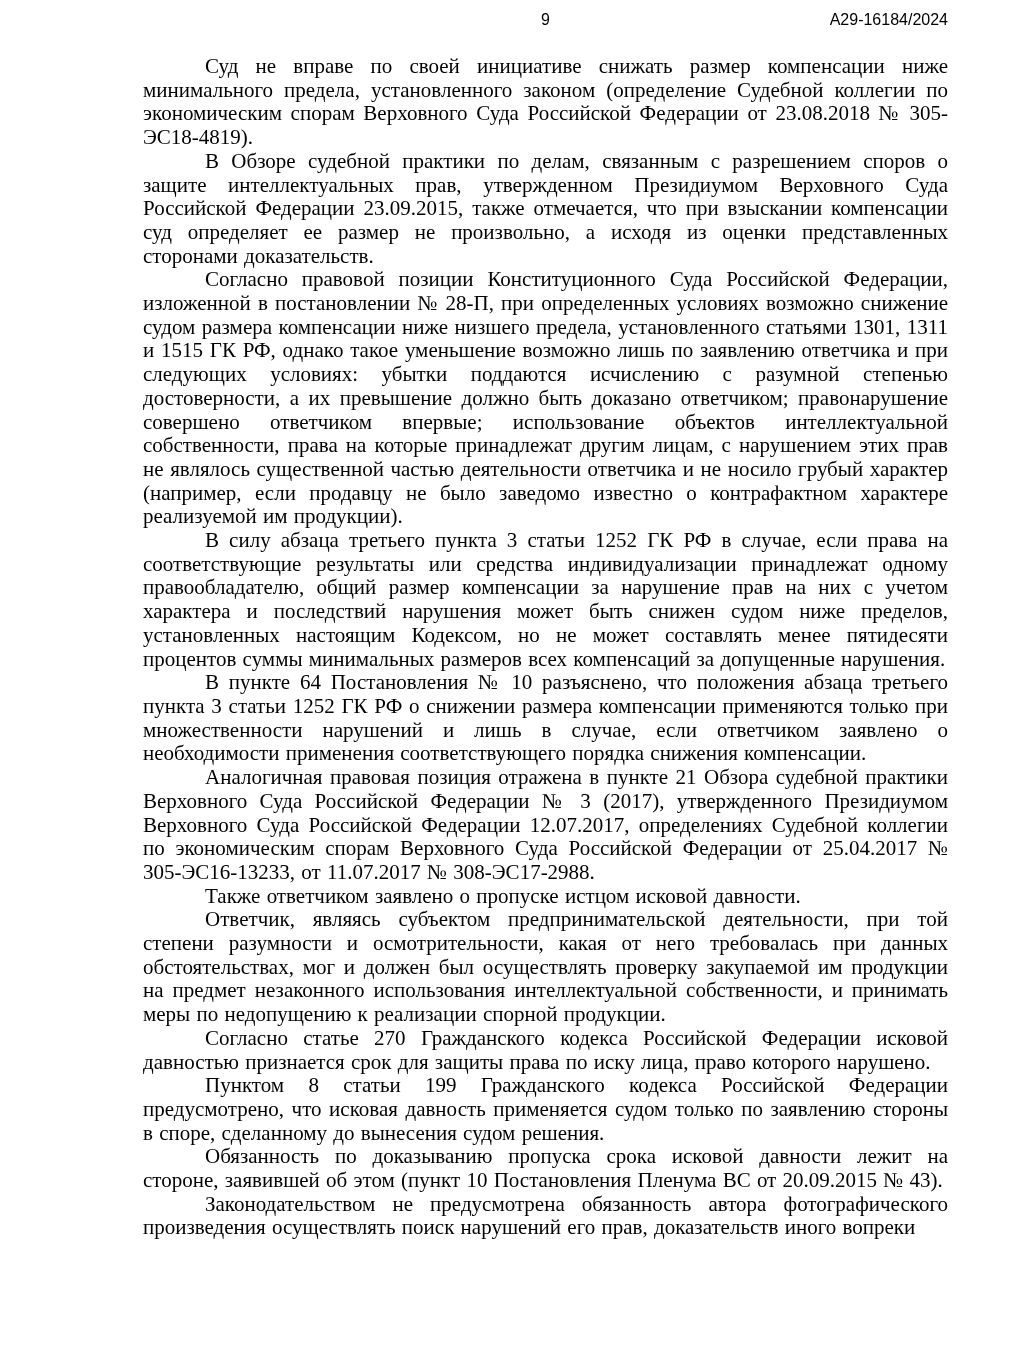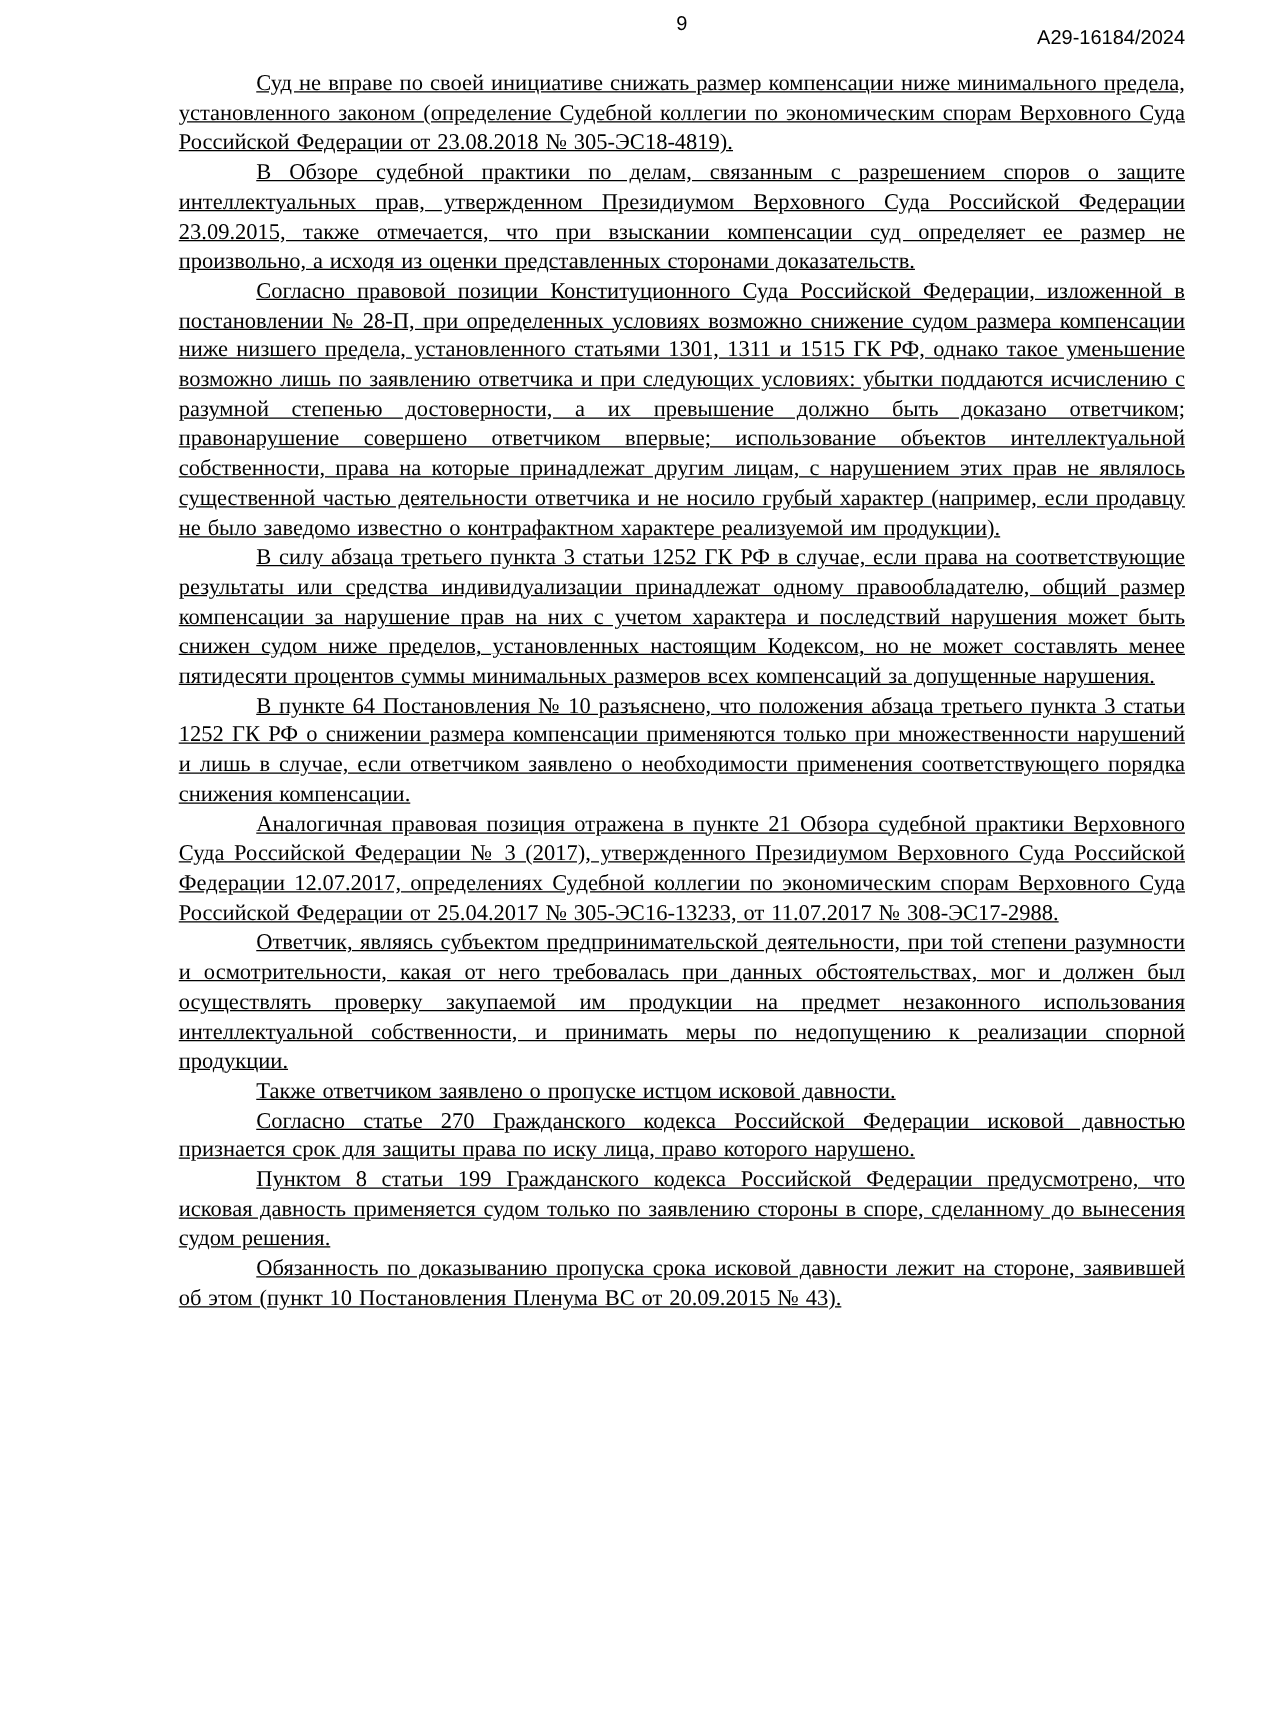--- a/index.html
+++ b/index.html
@@ -30,53 +30,52 @@
     position: absolute;
     left: 0;
     right: 0;
     text-align: center;
   }
   .case-number {
     position: absolute;
     right: 0;
     top: 0;
     white-space: nowrap;
-    margin-top: 11px;
   }
   .page-body {
     position: absolute;
     top: 55px;
     left: 143px;
     width: 805px;
   }
   .para {
     margin: 0;
     padding: 0;
-    font-size: 18px;
+    font-size: 21px;
     line-height: 23.7px;
     text-align: justify;
     text-indent: 62px;
     word-spacing: 1px;
-    text-decoration: underline;
   }
 </style>
 </head>
 <body>
 
 <div class="page">
   <div class="page-header">
     <span class="page-number">9</span>
     <span class="case-number">А29-16184/2024</span>
   </div>
   <div class="page-body">
       <p class="para">Суд не вправе по своей инициативе снижать размер компенсации ниже минимального предела, установленного законом (определение Судебной коллегии по экономическим спорам Верховного Суда Российской Федерации от 23.08.2018 № 305-ЭС18-4819).</p>
       <p class="para">В Обзоре судебной практики по делам, связанным с разрешением споров о защите интеллектуальных прав, утвержденном Президиумом Верховного Суда Российской Федерации 23.09.2015, также отмечается, что при взыскании компенсации суд определяет ее размер не произвольно, а исходя из оценки представленных сторонами доказательств.</p>
       <p class="para">Согласно правовой позиции Конституционного Суда Российской Федерации, изложенной в постановлении № 28-П, при определенных условиях возможно снижение судом размера компенсации ниже низшего предела, установленного статьями 1301, 1311 и 1515 ГК РФ, однако такое уменьшение возможно лишь по заявлению ответчика и при следующих условиях: убытки поддаются исчислению с разумной степенью достоверности, а их превышение должно быть доказано ответчиком; правонарушение совершено ответчиком впервые; использование объектов интеллектуальной собственности, права на которые принадлежат другим лицам, с нарушением этих прав не являлось существенной частью деятельности ответчика и не носило грубый характер (например, если продавцу не было заведомо известно о контрафактном характере реализуемой им продукции).</p>
       <p class="para">В силу абзаца третьего пункта 3 статьи 1252 ГК РФ в случае, если права на соответствующие результаты или средства индивидуализации принадлежат одному правообладателю, общий размер компенсации за нарушение прав на них с учетом характера и последствий нарушения может быть снижен судом ниже пределов, установленных настоящим Кодексом, но не может составлять менее пятидесяти процентов суммы минимальных размеров всех компенсаций за допущенные нарушения.</p>
       <p class="para">В пункте 64 Постановления № 10 разъяснено, что положения абзаца третьего пункта 3 статьи 1252 ГК РФ о снижении размера компенсации применяются только при множественности нарушений и лишь в случае, если ответчиком заявлено о необходимости применения соответствующего порядка снижения компенсации.</p>
       <p class="para">Аналогичная правовая позиция отражена в пункте 21 Обзора судебной практики Верховного Суда Российской Федерации № 3 (2017), утвержденного Президиумом Верховного Суда Российской Федерации 12.07.2017, определениях Судебной коллегии по экономическим спорам Верховного Суда Российской Федерации от 25.04.2017 № 305-ЭС16-13233, от 11.07.2017 № 308-ЭС17-2988.</p>
+      <p class="para">Также ответчиком заявлено о пропуске истцом исковой давности.</p>
       <p class="para">Ответчик, являясь субъектом предпринимательской деятельности, при той степени разумности и осмотрительности, какая от него требовалась при данных обстоятельствах, мог и должен был осуществлять проверку закупаемой им продукции на предмет незаконного использования интеллектуальной собственности, и принимать меры по недопущению к реализации спорной продукции.</p>
-      <p class="para">Также ответчиком заявлено о пропуске истцом исковой давности.</p>
       <p class="para">Согласно статье 270 Гражданского кодекса Российской Федерации исковой давностью признается срок для защиты права по иску лица, право которого нарушено.</p>
       <p class="para">Пунктом 8 статьи 199 Гражданского кодекса Российской Федерации предусмотрено, что исковая давность применяется судом только по заявлению стороны в споре, сделанному до вынесения судом решения.</p>
       <p class="para">Обязанность по доказыванию пропуска срока исковой давности лежит на стороне, заявившей об этом (пункт 10 Постановления Пленума ВС от 20.09.2015 № 43).</p>
+      <p class="para">Законодательством не предусмотрена обязанность автора фотографического произведения осуществлять поиск нарушений его прав, доказательств иного вопреки</p>
     </div>
 </div>
 
 </body></html>

